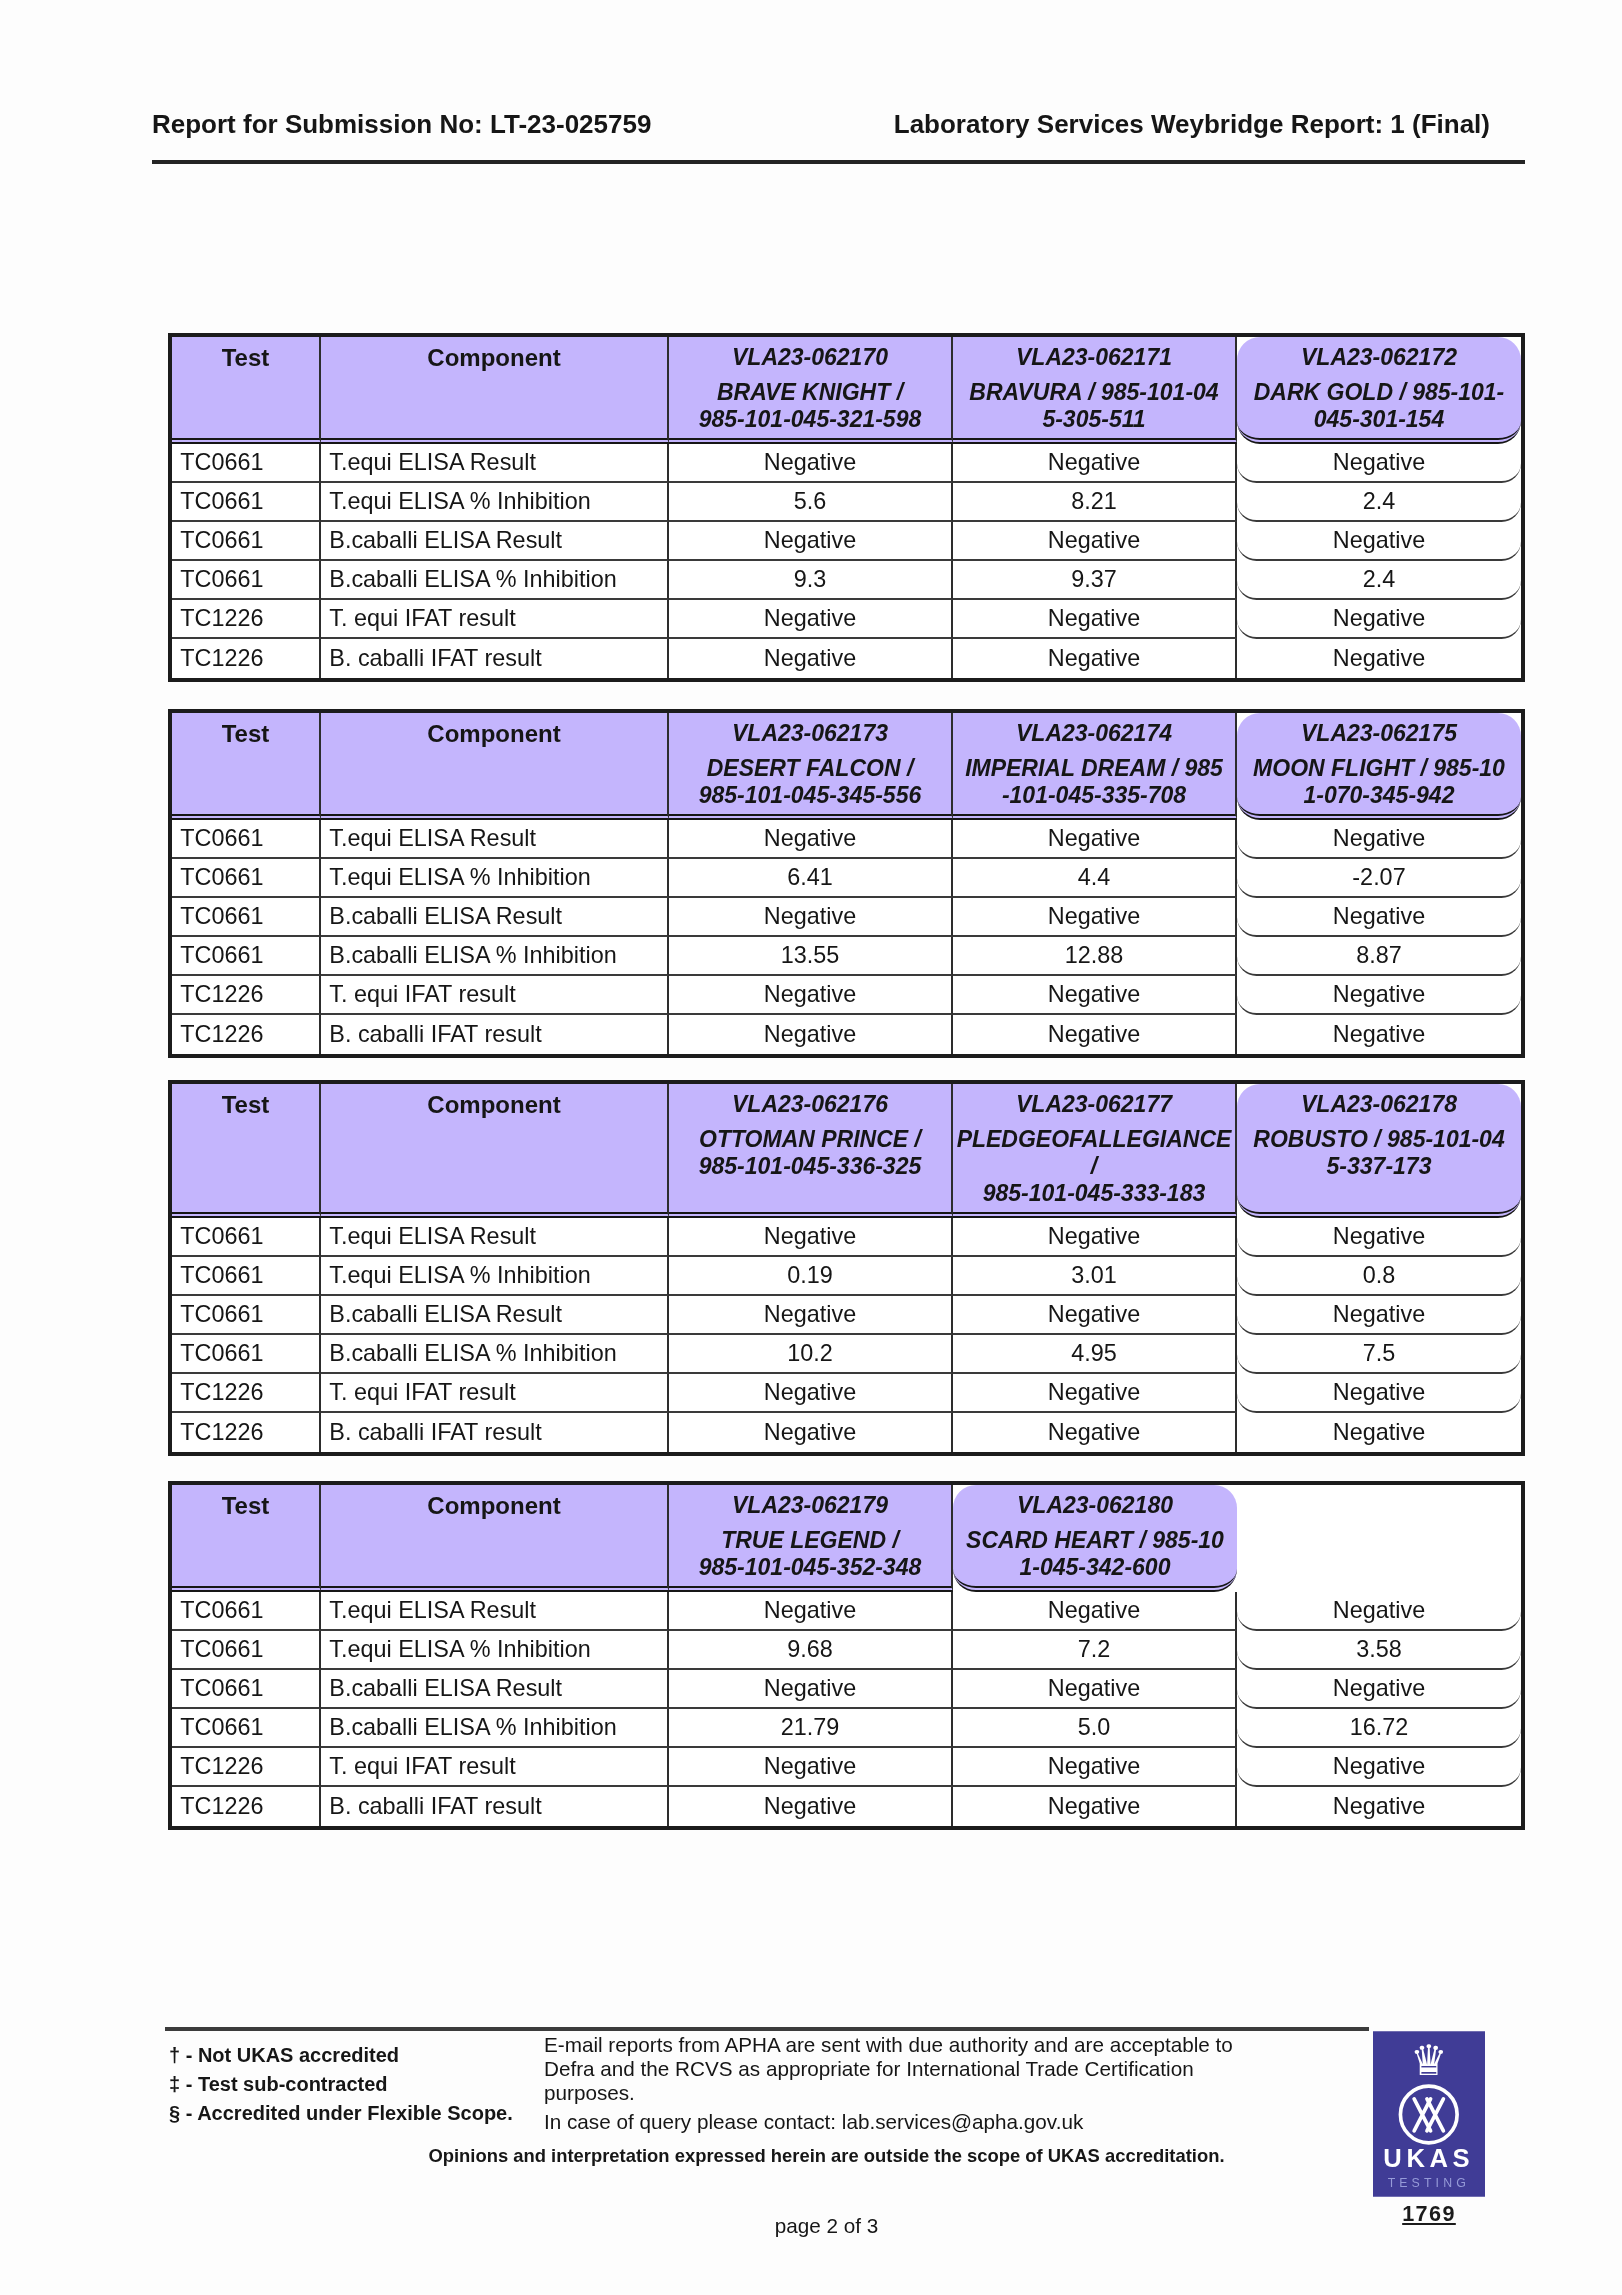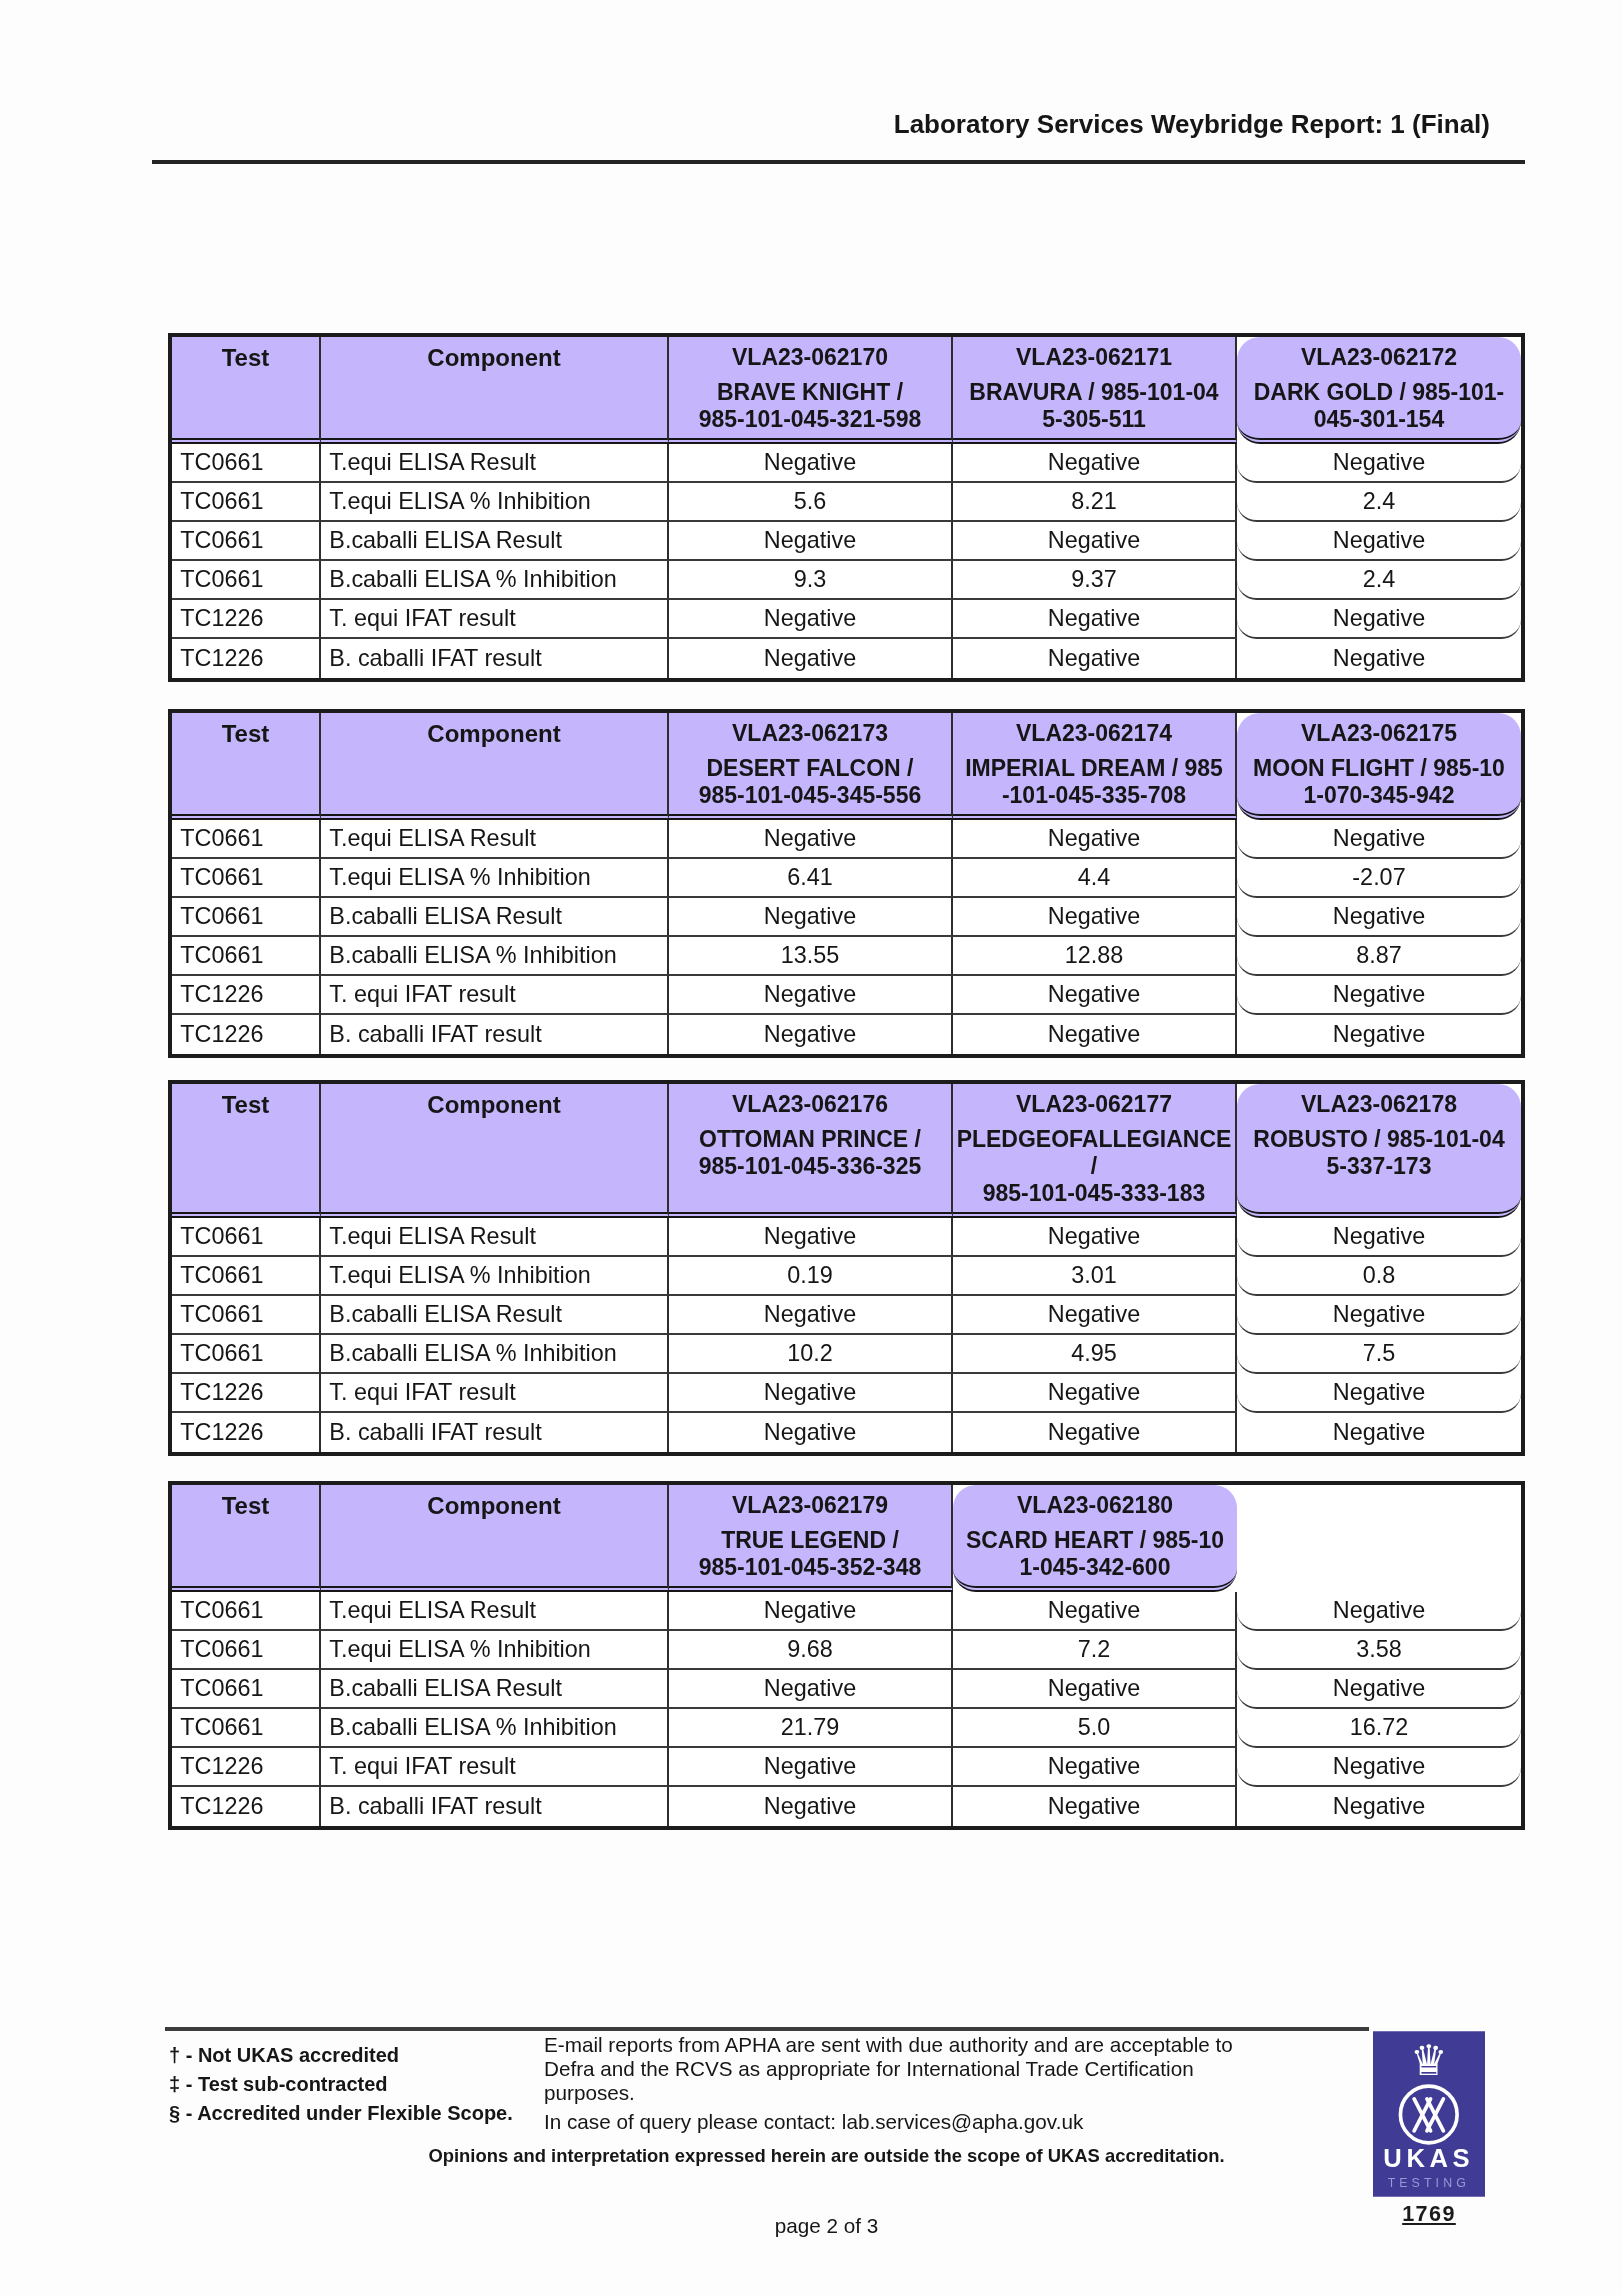--- a/index.html
+++ b/index.html
@@ -16,21 +16,21 @@
   .t1{top:333px}.t2{top:709px}.t3{top:1080px}.t4{top:1481px}
   .row{display:grid;grid-template-columns:149px 348px 1fr 1fr 1fr;}
   .cell{border-right:2.3px solid #2d2d2d;display:flex;min-width:0;box-sizing:border-box;}
   .cell:last-child{border-right:none;border-radius:23px;}
   .header .cell{
     background:#c4b5fd;border-bottom:6px double #161616;
     flex-direction:column;align-items:center;justify-content:flex-start;
     padding-top:7.3px;padding-bottom:5.5px;font-weight:bold;
   }
   .hcell{font-size:24px;}
-  .sample-cell{font-size:23px;line-height:1.16;text-align:right;}
+  .sample-cell{font-size:23px;line-height:1.16;text-align:right;font-style:italic;}
   .sample-id{margin-bottom:8.3px;white-space:nowrap;}
   .sample-line{white-space:nowrap;}
   .data-row .cell{height:39px;align-items:center;border-bottom:2.3px solid #3a3a3a;font-size:23.4px;}
   .tbl .data-row:last-child .cell{border-bottom:none;}
   .data-row .c-test,.data-row .c-comp{padding-left:8.3px;}
   .data-row .c-val{justify-content:center;}
   
   .f-rule{position:absolute;left:165px;top:2027px;width:1204px;height:3.7px;background:#3c3c3c;}
   .legend{position:absolute;left:169px;top:2041px;font-size:20px;font-weight:600;line-height:1.45;}
   .email{position:absolute;left:544px;top:2033px;width:702px;font-size:20.7px;line-height:1.16;}
@@ -39,20 +39,21 @@
   .pagelabel{position:absolute;left:184px;top:2180px;width:1285px;text-align:center;font-size:20.7px;margin-top:34px;}
   .ukas{position:absolute;left:1373px;top:2031px;width:112px;height:166px;}
   .ukas svg{display:block;width:100%;height:100%;}
   .ukas-num{position:absolute;left:1373px;top:2201px;width:112px;text-align:center;font-size:21.6px;font-weight:800;letter-spacing:1.4px;color:#1b1b1b;text-decoration:underline;}
 </style>
 </head>
 <body>
 
 <div class="page">
 
+  <div class="hdr-left">Report for Submission No: LT-23-025759</div>
   <div class="hdr-right">Laboratory Services Weybridge Report: 1 (Final)</div>
   <div class="hdr-rule"></div>
 
   <div class="tbl t1">
       <div class="row header">
         <div class="cell c-test hcell">Test</div>
         <div class="cell c-comp hcell">Component</div>
         <div class="cell sample-cell">
           <div class="sample-id">VLA23-062170</div>
           <div class="sample-line">BRAVE KNIGHT /</div>

